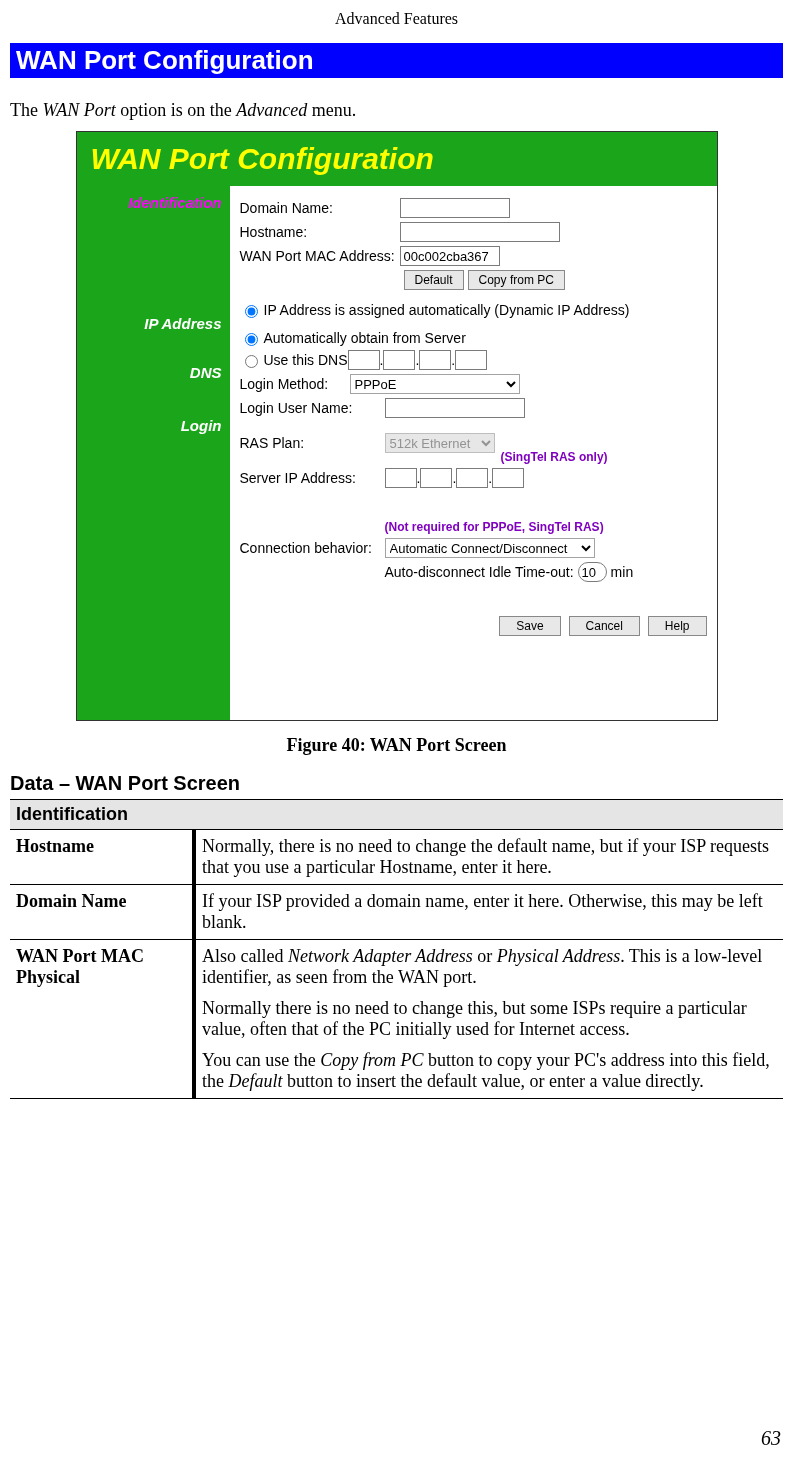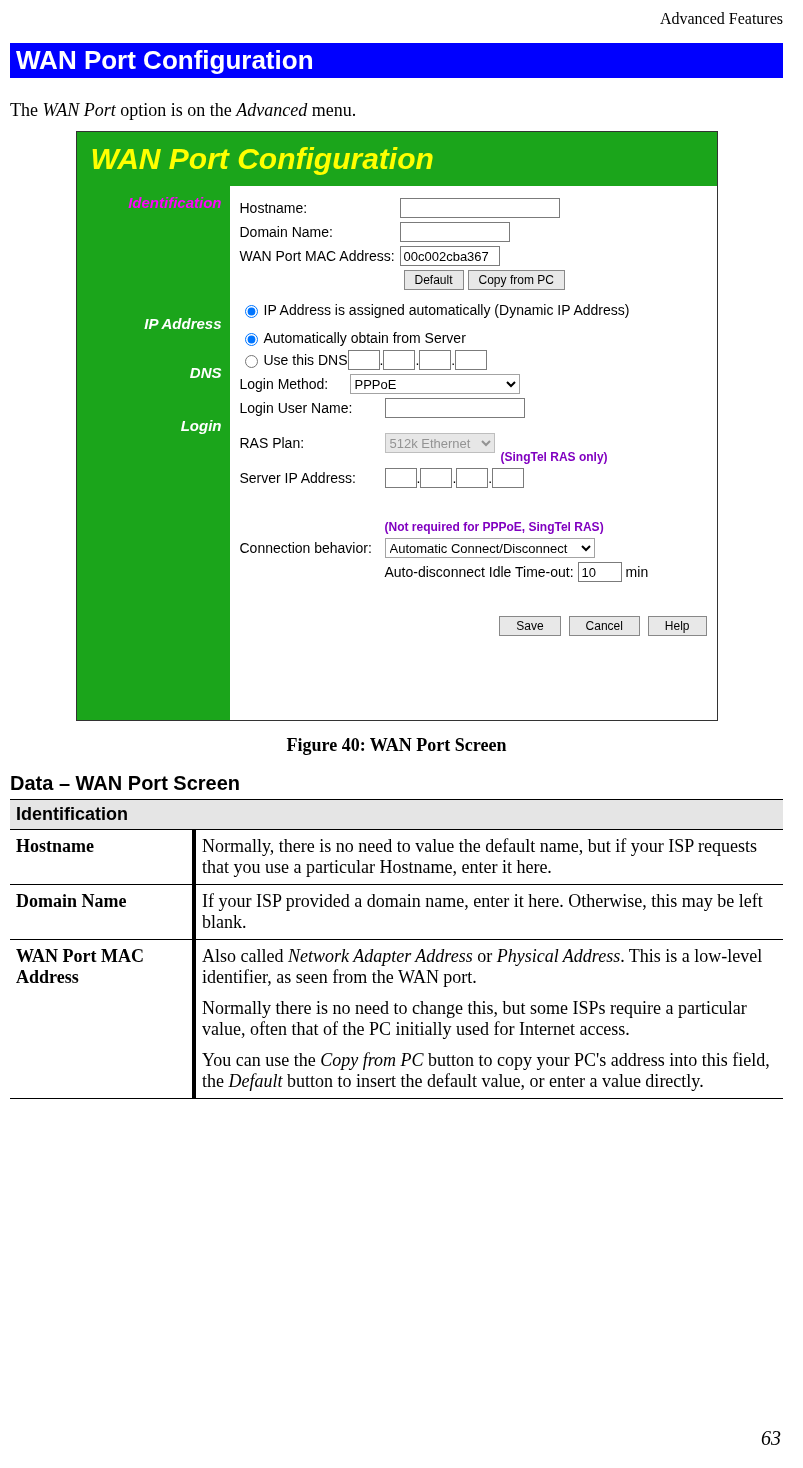--- a/index.html
+++ b/index.html
@@ -10,21 +10,21 @@
     width: 803px;
     font-size: 18px;
     color: #000;
   }
   .page {
     padding: 0 20px 0 10px;
     position: relative;
     min-height: 1468px;
   }
   .header-right {
-    text-align: right;
+    text-align: center;
     font-size: 16px;
     padding: 10px 0 15px 0;
   }
   .page-title-bar {
     background: #0000FF;
     color: white;
     font-family: Arial, sans-serif;
     font-weight: bold;
     font-size: 26px;
     padding: 2px 6px;
@@ -181,26 +181,26 @@
         <div>IP Address</div>
         <div style="height:24px"></div>
         <div>DNS</div>
         <div style="height:28px"></div>
         <div>Login</div>
         <div style="height:270px"></div>
       </div>
       <div class="ss-main">
 
         <div class="ss-row">
+          <span class="ss-label">Domain Name:</span>
+          <input class="ss-input" style="width: 110px;">
+        </div>
+        <div class="ss-row">
           <span class="ss-label">Hostname:</span>
           <input class="ss-input" style="width: 160px;">
-        </div>
-        <div class="ss-row">
-          <span class="ss-label">Domain Name:</span>
-          <input class="ss-input" style="width: 110px;">
         </div>
         <div class="ss-row">
           <span class="ss-label">WAN Port MAC Address:</span>
           <input class="ss-input" style="width: 100px;" value="00c002cba367">
         </div>
         <div class="ss-row" style="justify-content:flex-start; padding-left:160px;">
           <button class="ss-btn">Default</button>
           <button class="ss-btn">Copy from PC</button>
         </div>
 
@@ -250,21 +250,21 @@
           <span class="purple-note">(Not required for PPPoE, SingTel RAS)</span>
         </div>
         <div class="ss-row">
           <span class="ss-label" style="width:145px">Connection behavior:</span>
           <select class="ss-select" style="width:210px">
             <option>Automatic Connect/Disconnect</option>
           </select>
         </div>
         <div class="ss-row" style="padding-left:145px;">
           <span>Auto-disconnect Idle Time-out:</span>
-          <input class="ss-input" style="width: 44px; margin: 0px 4px;" value="10">
+          <input class="ss-input" style="width: 29px; margin: 0px 4px; border-radius: 10px;" value="10">
           <span>min</span>
         </div>
 
         <div class="ss-bottom-btns">
           <button class="ss-btn">Save</button>
           <button class="ss-btn">Cancel</button>
           <button class="ss-btn">Help</button>
         </div>
       </div>
     </div>
@@ -274,28 +274,28 @@
 
   <div class="section-subhead">Data – WAN Port Screen</div>
 
   <table class="data-table">
     <tbody>
         <tr>
           <th class="cat" colspan="2">Identification</th>
         </tr>
     <tr>
       <td class="key">Hostname</td>
-      <td>Normally, there is no need to value the default name, but if your ISP requests that you use a particular Hostname, enter it here.</td>
+      <td>Normally, there is no need to change the default name, but if your ISP requests that you use a particular Hostname, enter it here.</td>
     </tr>
     <tr>
       <td class="key">Domain Name</td>
       <td>If your ISP provided a domain name, enter it here. Otherwise, this may be left blank.</td>
     </tr>
     <tr>
-      <td class="key">WAN Port MAC Address</td>
+      <td class="key">WAN Port MAC Physical</td>
       <td>
         <p class="p"><span>Also called </span><span class="italic">Network Adapter Address</span><span> or </span><span class="italic">Physical Address</span><span>. This is a low-level identifier, as seen from the WAN port.</span></p>
         <p class="p">Normally there is no need to change this, but some ISPs require a particular value, often that of the PC initially used for Internet access.</p>
         <p class="p" style="margin-bottom:0;"><span>You can use the </span><span class="italic">Copy from PC</span><span> button to copy your PC's address into this field, the </span><span class="italic">Default</span><span> button to insert the default value, or enter a value directly.</span></p>
       </td>
     </tr>
   </tbody>
     </table>
 
   <div class="page-num">63</div>

